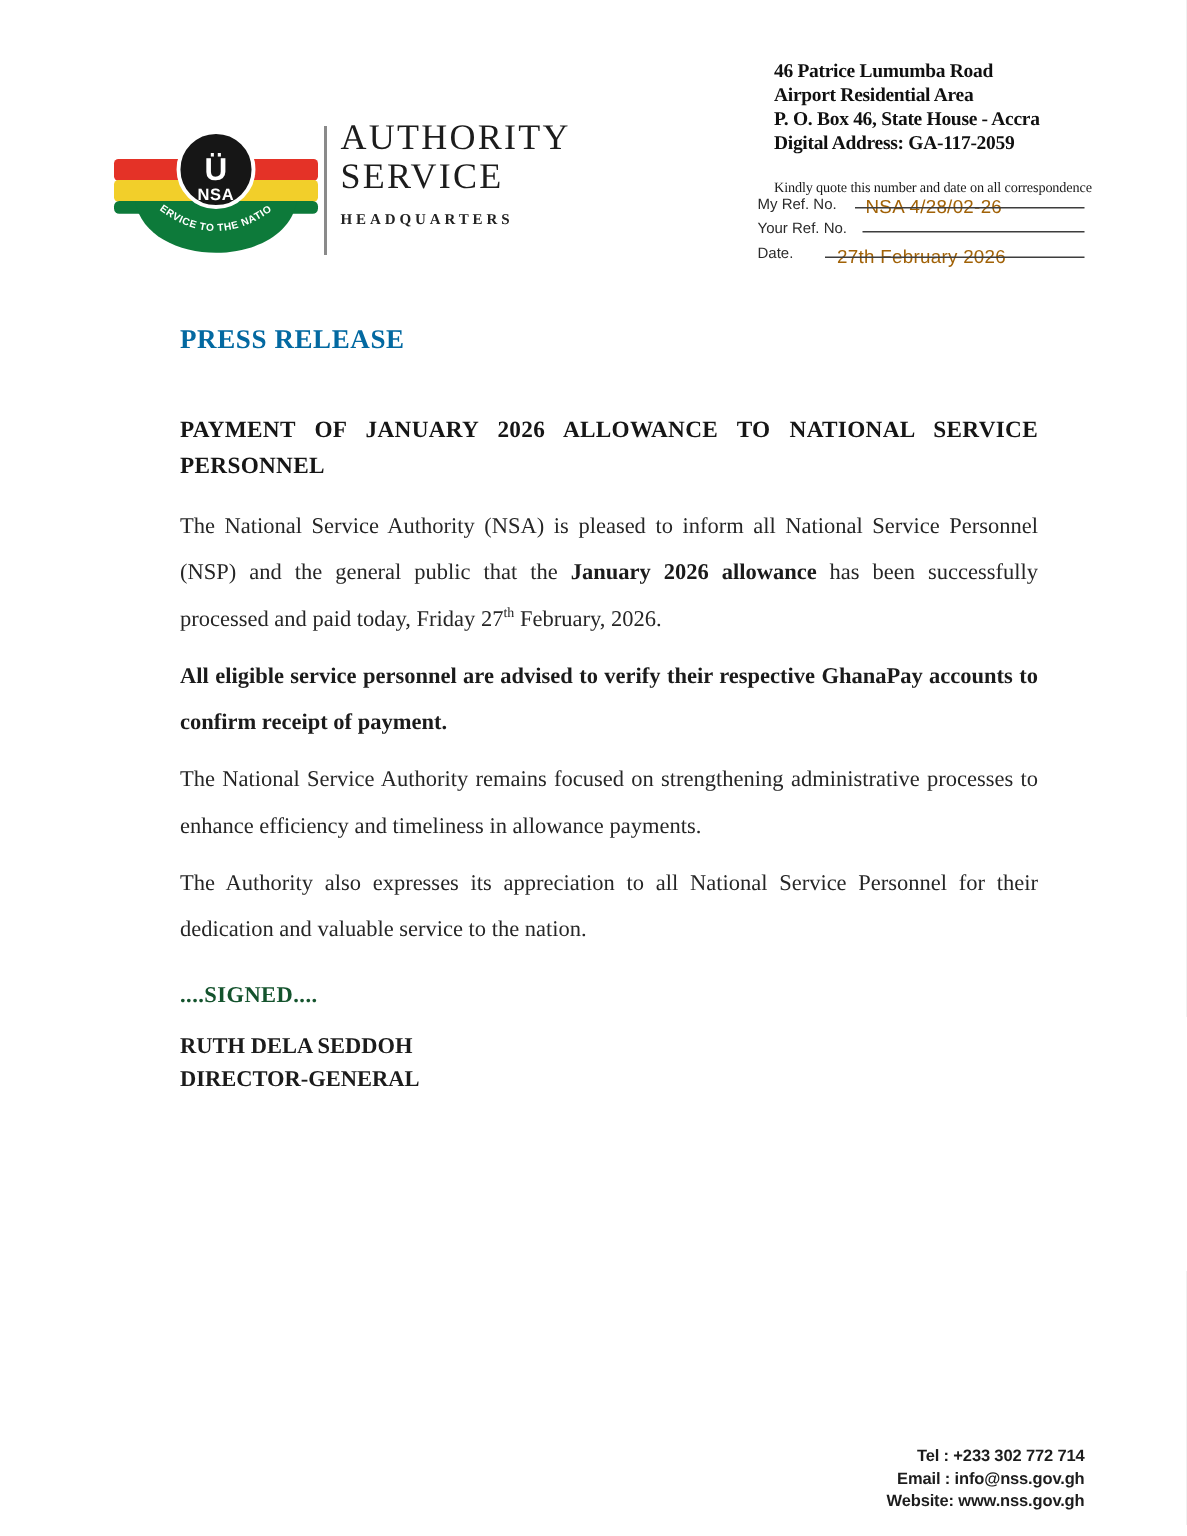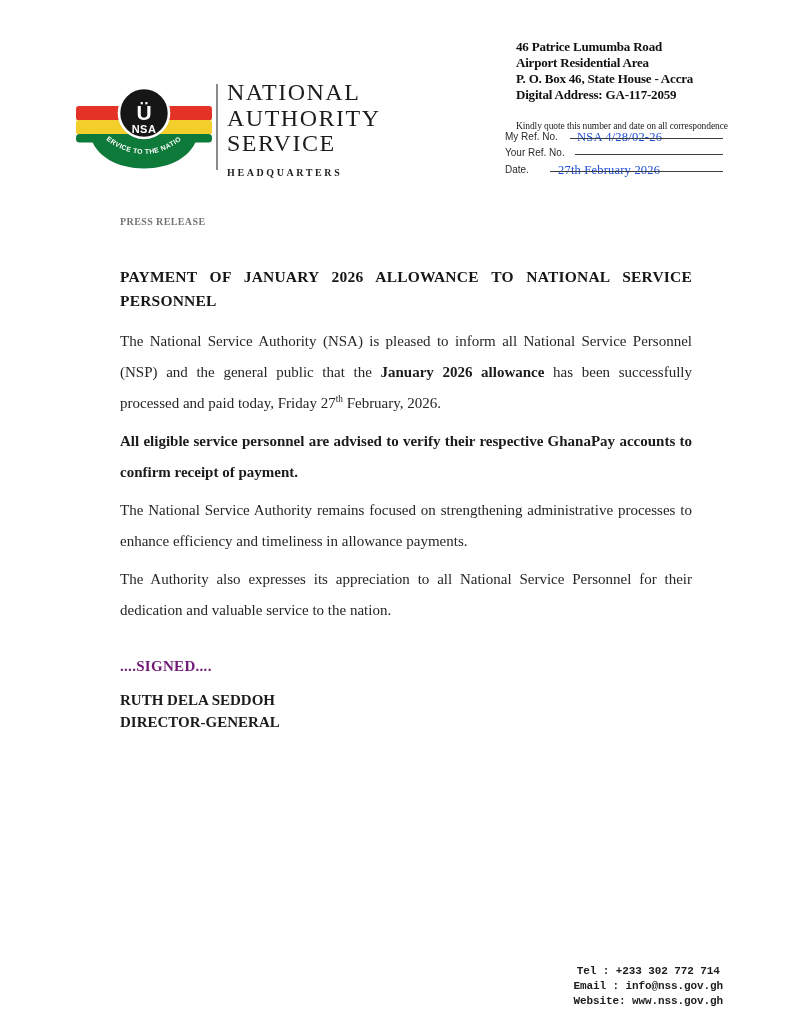--- a/index.html
+++ b/index.html
@@ -39,51 +39,51 @@
   }
   .ref-form{position:absolute;left:505px;top:126px;width:218px;
     font-family:"Liberation Sans", sans-serif;}
   .frow{position:relative;height:16.5px;}
   .flabel{
     position:absolute;left:0;bottom:1px;font-size:10px;color:#2b2b2b;
     white-space:nowrap;
   }
   .frule{position:absolute;right:0;bottom:4px;border-top:1.4px solid #3d3d3d;z-index:3;}
   .fvalue{
-    position:absolute;bottom:-2px;font-size:12.5px;color:#1d4ed8;z-index:2;
-    white-space:nowrap;letter-spacing:0.2px;font-family:Liberation Serif, serif;
+    position:absolute;bottom:-2px;font-size:12.5px;color:#a16207;z-index:2;
+    white-space:nowrap;letter-spacing:0.2px;
   }
   
   .doc{position:absolute;left:120px;top:216px;width:572px;}
   .kicker{
-    font-size:10px;font-weight:700;letter-spacing:0.4px;color:#737373;
+    font-size:18px;font-weight:700;letter-spacing:0.4px;color:#0369a1;
     margin:0 0 38px 0;
   }
   .doc-title{margin:0 0 13px 0;}
   .doc-title-line{
     font-size:15.5px;font-weight:700;color:#161616;line-height:24px;
     letter-spacing:0.2px;
   }
   .doc-title-line.justified{text-align:justify;text-align-last:justify;}
   .doc p{
     margin:0 0 7px 0;
     font-size:15px;line-height:31px;color:#262626;
     text-align:justify;
   }
   .doc p .b{font-weight:700;color:#1b1b1b;}
   .doc p sup{font-size:0.62em;line-height:0;vertical-align:super;}
   .signed{
-    margin-top:32px;font-size:15px;font-weight:700;color:#701a75;
+    margin-top:20px;font-size:15px;font-weight:700;color:#14532d;
     letter-spacing:0.3px;
   }
   .signatory{margin-top:14px;font-size:15px;font-weight:700;color:#1b1b1b;line-height:22px;}
   
   .footer{
-    position:absolute;right:68px;bottom:15px;text-align:center;
-    font-family:Liberation Mono, monospace;
+    position:absolute;right:68px;bottom:15px;text-align:right;
+    font-family:Liberation Sans, sans-serif;
     font-size:11px;font-weight:600;line-height:15px;color:#1c1c1c;
     letter-spacing:-0.1px;
   }
 </style>
 </head>
 <body>
 
 <div class="page">
 
   <svg class="logo" viewBox="0 0 140 94" xmlns="http://www.w3.org/2000/svg" aria-hidden="true">
@@ -103,21 +103,20 @@
     <text x="70" y="49" text-anchor="middle" fill="#ffffff" font-family="Liberation Sans, sans-serif" font-size="11" font-weight="700" letter-spacing="0.5">NSA</text>
 
     <text font-family="Liberation Sans, sans-serif" font-size="6.8" font-weight="700" fill="#ffffff" letter-spacing="0.4">
       <textPath href="#mottoPath" startOffset="50%" text-anchor="middle">SERVICE TO THE NATION</textPath>
     </text>
   </svg>
 
   <div class="divider"></div>
 
   <div class="org-name">
-    <div>NATIONAL</div>
     <div>AUTHORITY</div>
     <div>SERVICE</div>
     <div class="org-subtitle">HEADQUARTERS</div>
   </div>
 
   <div class="address">
     <div class="address-line">46 Patrice Lumumba Road</div>
     <div class="address-line">Airport Residential Area</div>
     <div class="address-line">P. O. Box 46, State House - Accra</div>
     <div class="address-line">Digital Address: GA-117-2059</div>

